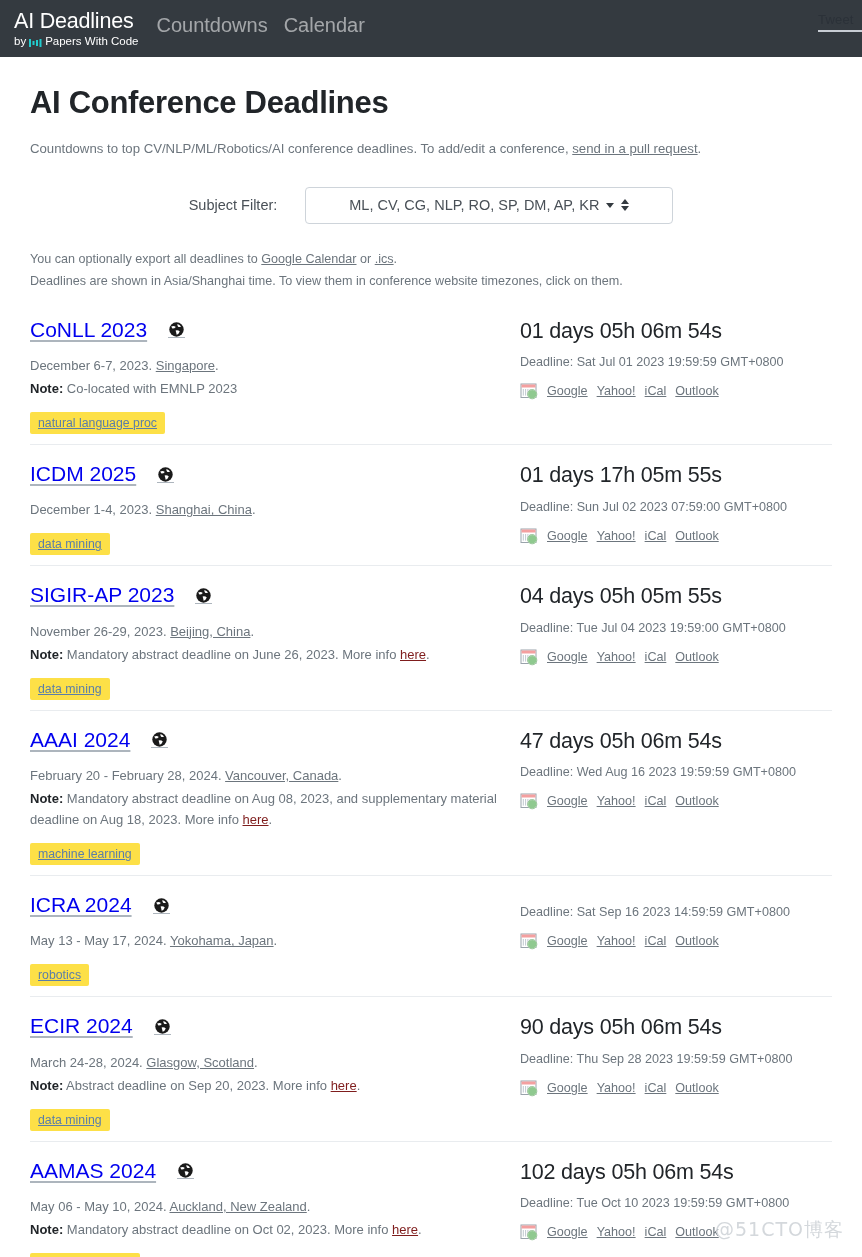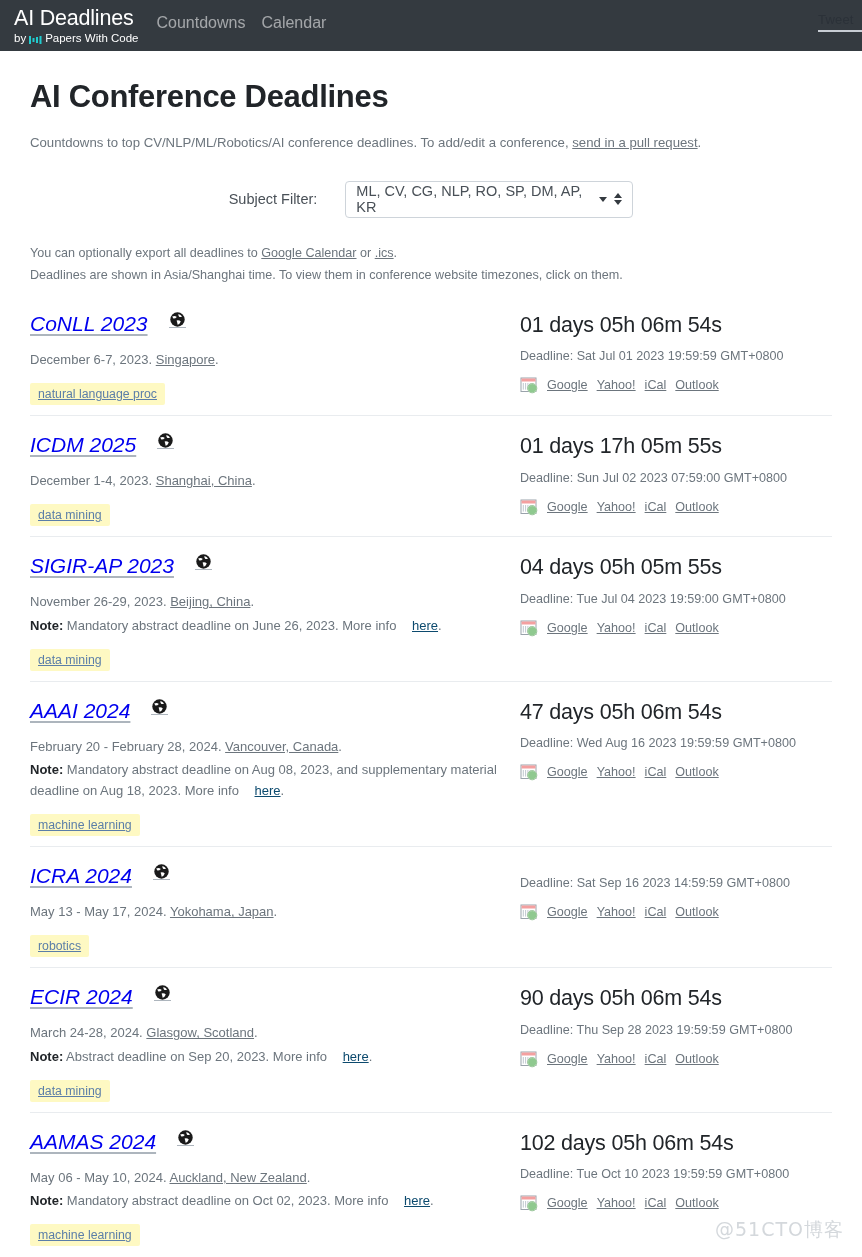--- a/index.html
+++ b/index.html
@@ -9,21 +9,21 @@
     height: 1257px;
     background: #ffffff;
     font-family: "Liberation Sans", sans-serif;
     color: #212529;
     overflow: hidden;
     position: relative;
   }
 
   
   .navbar {
-    height: 51px;
+    height: 57px;
     background: #343a40;
     display: flex;
     align-items: center;
     padding: 0 14px;
     position: relative;
   }
   .brand {
     display: flex;
     flex-direction: column;
     justify-content: center;
@@ -49,21 +49,21 @@
   .pwc-logo {
     display: inline-block;
     width: 13px;
     height: 10px;
     position: relative;
     top: 1px;
   }
   .navlinks { display: flex; align-items: flex-start; gap: 16px; margin-top: -6px; }
   .navlink {
     color: rgba(255,255,255,0.55);
-    font-size: 16px;
+    font-size: 20px;
     text-decoration: none;
   }
   .tweet-widget {
     position: absolute;
     right: -14px;
     top: 12px;
     width: 58px;
   }
   .tweet-label {
     color: #2b3138;
@@ -105,21 +105,21 @@
     align-items: center;
     justify-content: center;
     margin-top: 28px;
     gap: 28px;
   }
   .filter-label {
     font-size: 14.5px;
     color: #495057;
   }
   .filter-select {
-    width: 288px;
+    width: 368px;
     height: 37px;
     border: 1px solid #ced4da;
     border-radius: 4px;
     background: #ffffff;
     display: flex;
     align-items: center;
     justify-content: center;
     gap: 7px;
     font-size: 14.5px;
     color: #495057;
@@ -164,24 +164,23 @@
   .conf-row:first-child { border-top: none; padding-top: 8px; }
   .conf-left { width: 490px; padding-right: 12px; }
   .conf-right { flex: 1; padding-top: 2px; }
 
   .conf-title {
     font-size: 21px;
     font-weight: 400;
     margin: 0;
     color: #212529;
     display: inline-flex;
-    align-items: flex-start;
+    align-items: center;
     gap: 21px;
     line-height: 1.25;
-    font-style: italic;
   }
   .conf-title .tname {
     text-decoration: underline;
     text-decoration-color: #adb5bd;
     text-underline-offset: 3px;
   }
   .globe {
     display: inline-block;
     width: 17px; height: 17px;
     border-bottom: 1px solid #adb5bd;
@@ -198,26 +197,26 @@
     color: #6c757d;
     text-decoration: underline;
   }
   .conf-note {
     font-size: 13px;
     color: #6c757d;
     margin-top: 2px;
     line-height: 1.62;
   }
   .conf-note b { color: #212529; font-weight: 700; }
-  .conf-note a { color: #0c4a6e; text-decoration: underline; margin-left: 12px; }
+  .conf-note a { color: #7f1d1d; text-decoration: underline; }
 
   .tags { margin-top: 13px; }
   .tag {
     display: inline-block;
-    background: #fef9c3;
+    background: #fde047;
     color: #5b7ea8;
     font-size: 12.3px;
     padding: 4px 8px;
     border-radius: 2px;
   }
 
   
   .countdown {
     font-size: 21.5px;
     color: #212529;
@@ -316,21 +315,21 @@
   <div class="conf-list" id="conf-list">
       <div class="conf-row">
         <div class="conf-left"><h2 class="conf-title">
             <a class="tname" href="#">CoNLL 2023</a>
             <a class="globe" href="#"><svg width="17" height="17" viewBox="0 0 17 17">
                 <circle cx="8.5" cy="8.5" r="7.2" fill="#1a1a1a"></circle>
                 <path d="M3.2 5.6 q2.6 -1.2 4.6 0.4 q-1.4 1.8 -3.4 1.6 z" fill="#ffffff"></path>
                 <path d="M9.4 3.0 q2.4 0.6 3.6 2.6 q-1.6 0.9 -2.9 0.2 q-0.9 -1.4 -0.7 -2.8 z" fill="#ffffff"></path>
                 <path d="M7.6 9.4 q2.6 -0.6 4.2 1.0 q-1.0 2.6 -3.2 3.4 q-0.3 -2.4 -1.0 -4.4 z" fill="#ffffff"></path>
               </svg></a>
-          </h2><div class="conf-meta"><span>December 6-7, 2023. </span><a href="#">Singapore</a><span>.</span></div><div class="tags"><a class="tag" href="#">natural language proc</a></div></div>
+          </h2><div class="conf-meta"><span>December 6-7, 2023. </span><a href="#">Singapore</a><span>.</span></div><div class="conf-note"><b>Note:</b><span> Co-located with EMNLP 2023</span><span></span></div><div class="tags"><a class="tag" href="#">natural language proc</a></div></div>
         <div class="conf-right">
           <div class="countdown">01 days 05h 06m 54s</div>
           <div class="deadline">Deadline: Sat Jul 01 2023 19:59:59 GMT+0800</div>
           <div class="cal-row">
             <span class="cal-icon"><svg width="18" height="18" viewBox="0 0 18 18">
                 <rect x="1" y="2" width="15" height="13.5" fill="#ffffff" stroke="#9aa3ab" stroke-width="1"></rect>
                 <rect x="1.5" y="2.5" width="14" height="3" fill="#f4a0a0"></rect>
                 <g stroke="#b9c2ca" stroke-width="0.9">
                   <line x1="3.3" y1="7" x2="3.3" y2="13.6"></line>
                   <line x1="5.6" y1="7" x2="5.6" y2="13.6"></line>

